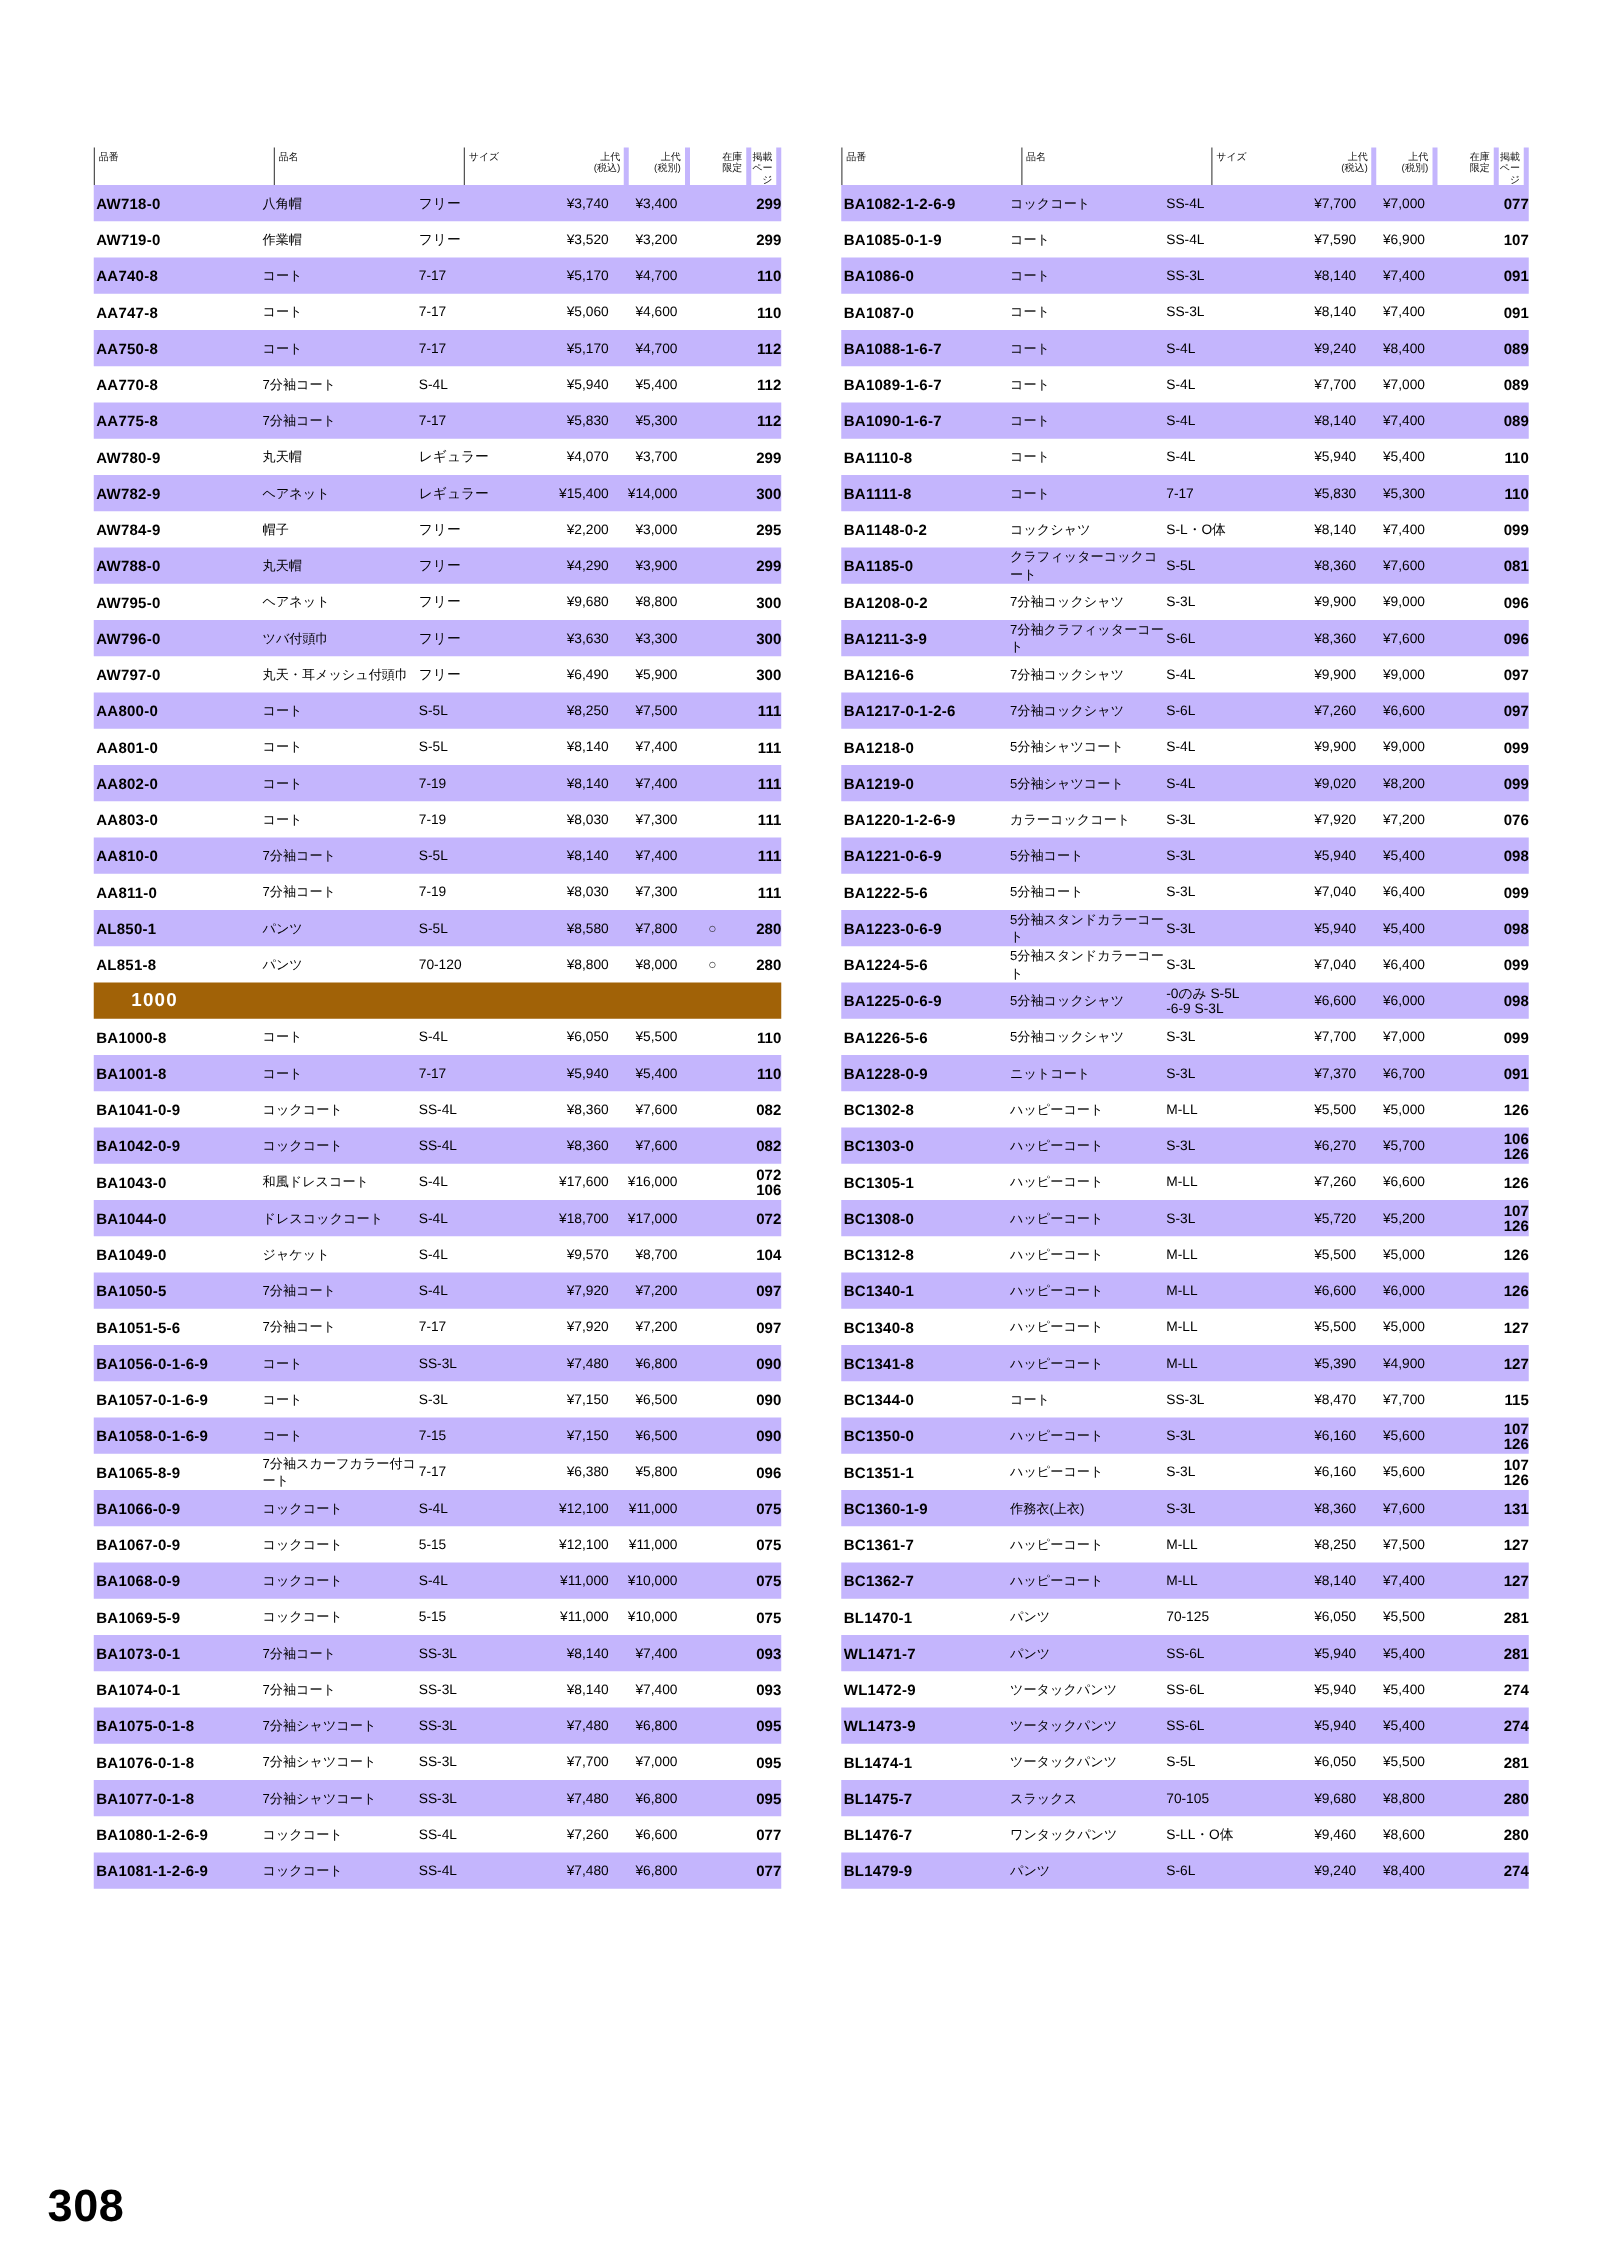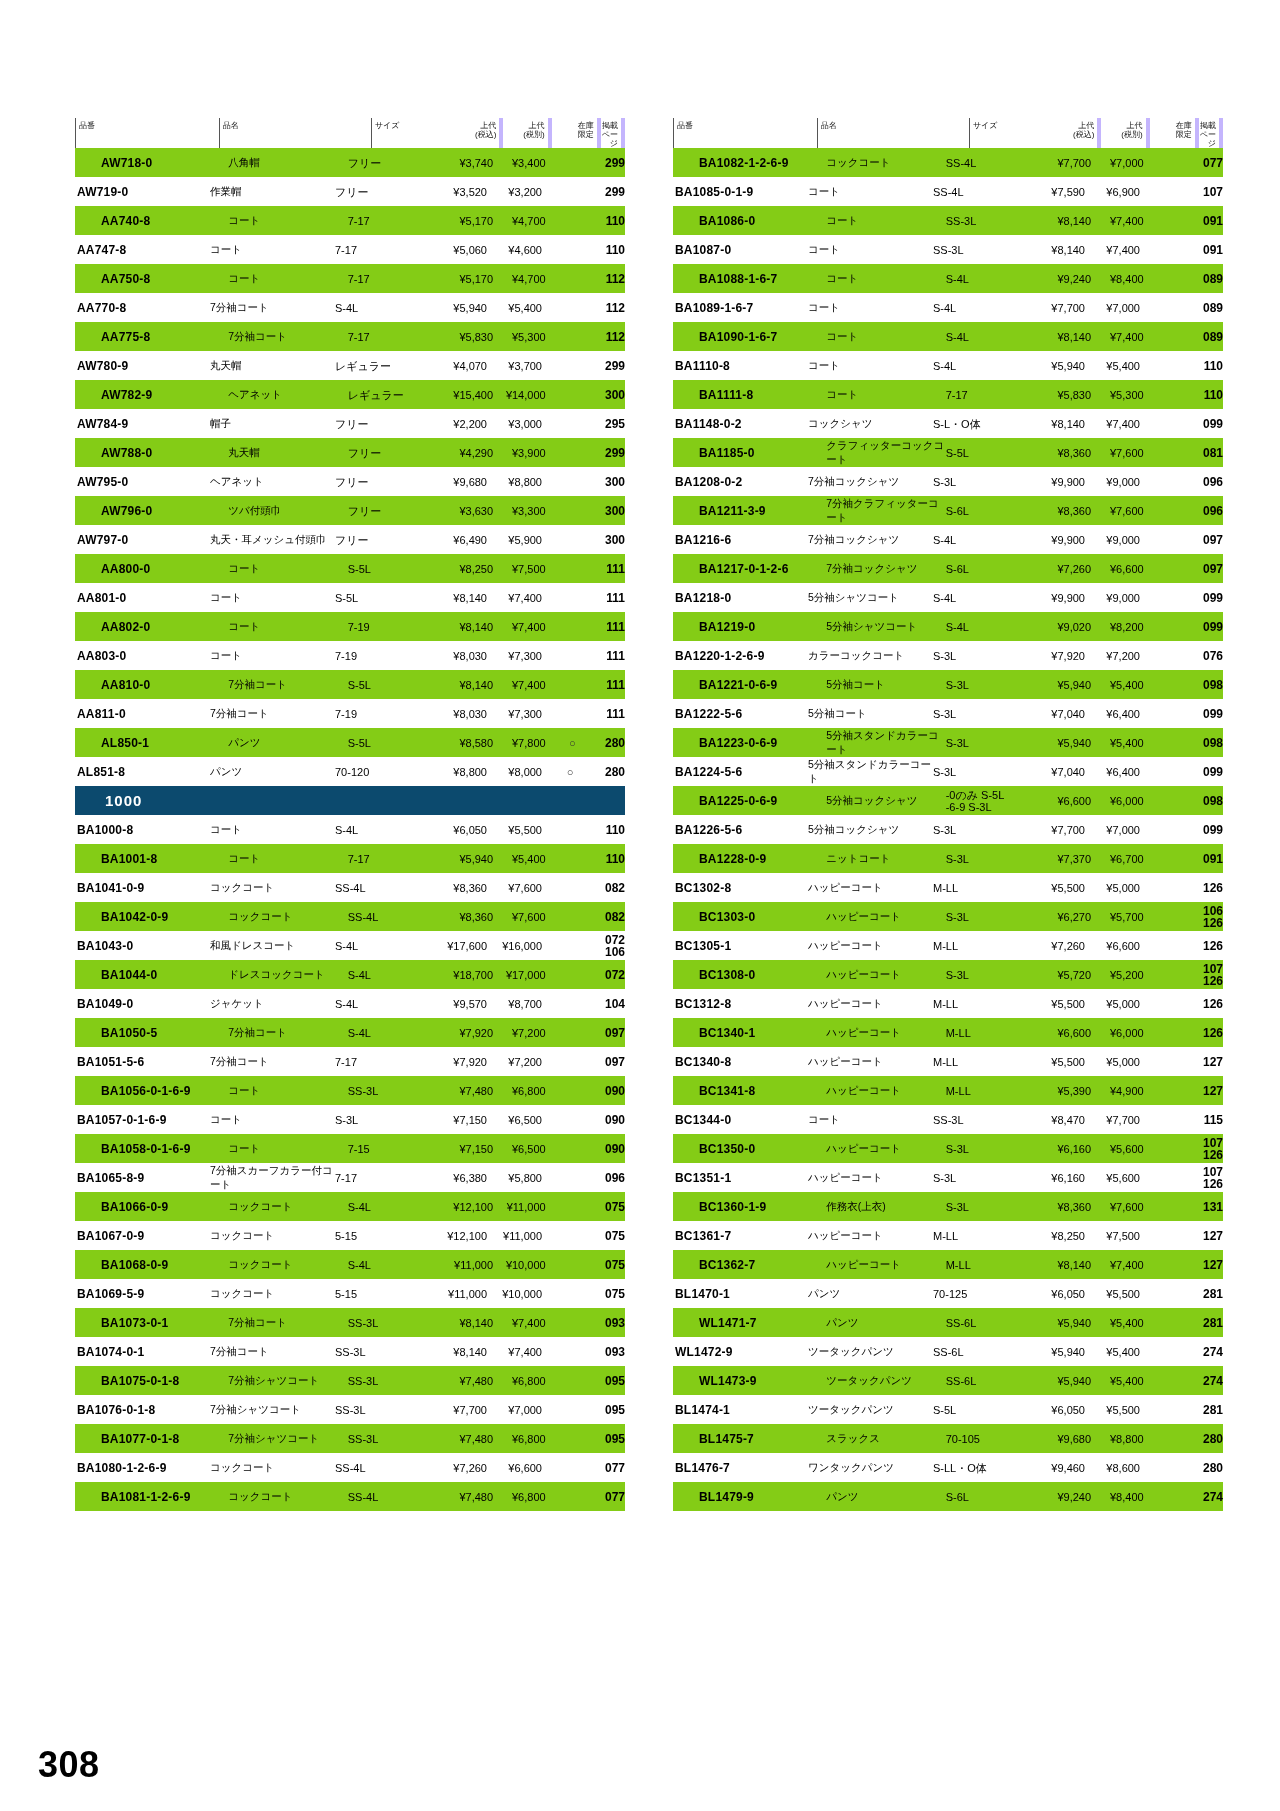--- a/index.html
+++ b/index.html
@@ -31,31 +31,31 @@
   .th-code { width:135px; }
   .th-name { width:125px;margin-left:27px; }
   .th-size { width:95px;margin-left:44px; }
   .th-p1   { width:57px; }
   .th-p2   { width:55px; }
   .th-st   { width:56px; }
   .th-pg   { width:27px; }
 
   
   .row { display:flex; height:29px; align-items:center; }
-  .row.shade { background:#84cc16;padding-left:24px; }
+  .row.shade { background:#c4b5fd; }
   .cell-code { width:135px; font-weight:bold; font-size:12px; padding-left:2px; letter-spacing:0.2px; }
   .cell-name { width:125px; font-size:10.5px; }
   .cell-size { width:95px; font-size:11px; white-space:pre-line; line-height:12px; }
   .cell-p1   { width:57px; text-align:right; font-size:11px; }
   .cell-p2   { width:55px; text-align:right; font-size:11px; }
   .cell-st   { width:56px; text-align:center; font-size:11px; color:#333; }
   .cell-pg   { width:27px; text-align:right; font-weight:bold; font-size:12px; white-space:pre-line; line-height:12px; }
 
   
-  .banner-row { height:29px; background:#0c4a6e; display:flex; align-items:center; }
+  .banner-row { height:29px; background:#a16207; display:flex; align-items:center; }
   .banner-label { color:#fff; font-weight:bold; font-size:15px; padding-left:30px; letter-spacing:1px; }
 
   
   .page-num {
     position:absolute; left:38px; top:1744px;
     font-size:36px; font-weight:bold; letter-spacing:0.5px;
   }
 </style>
 </head>
 <body>

